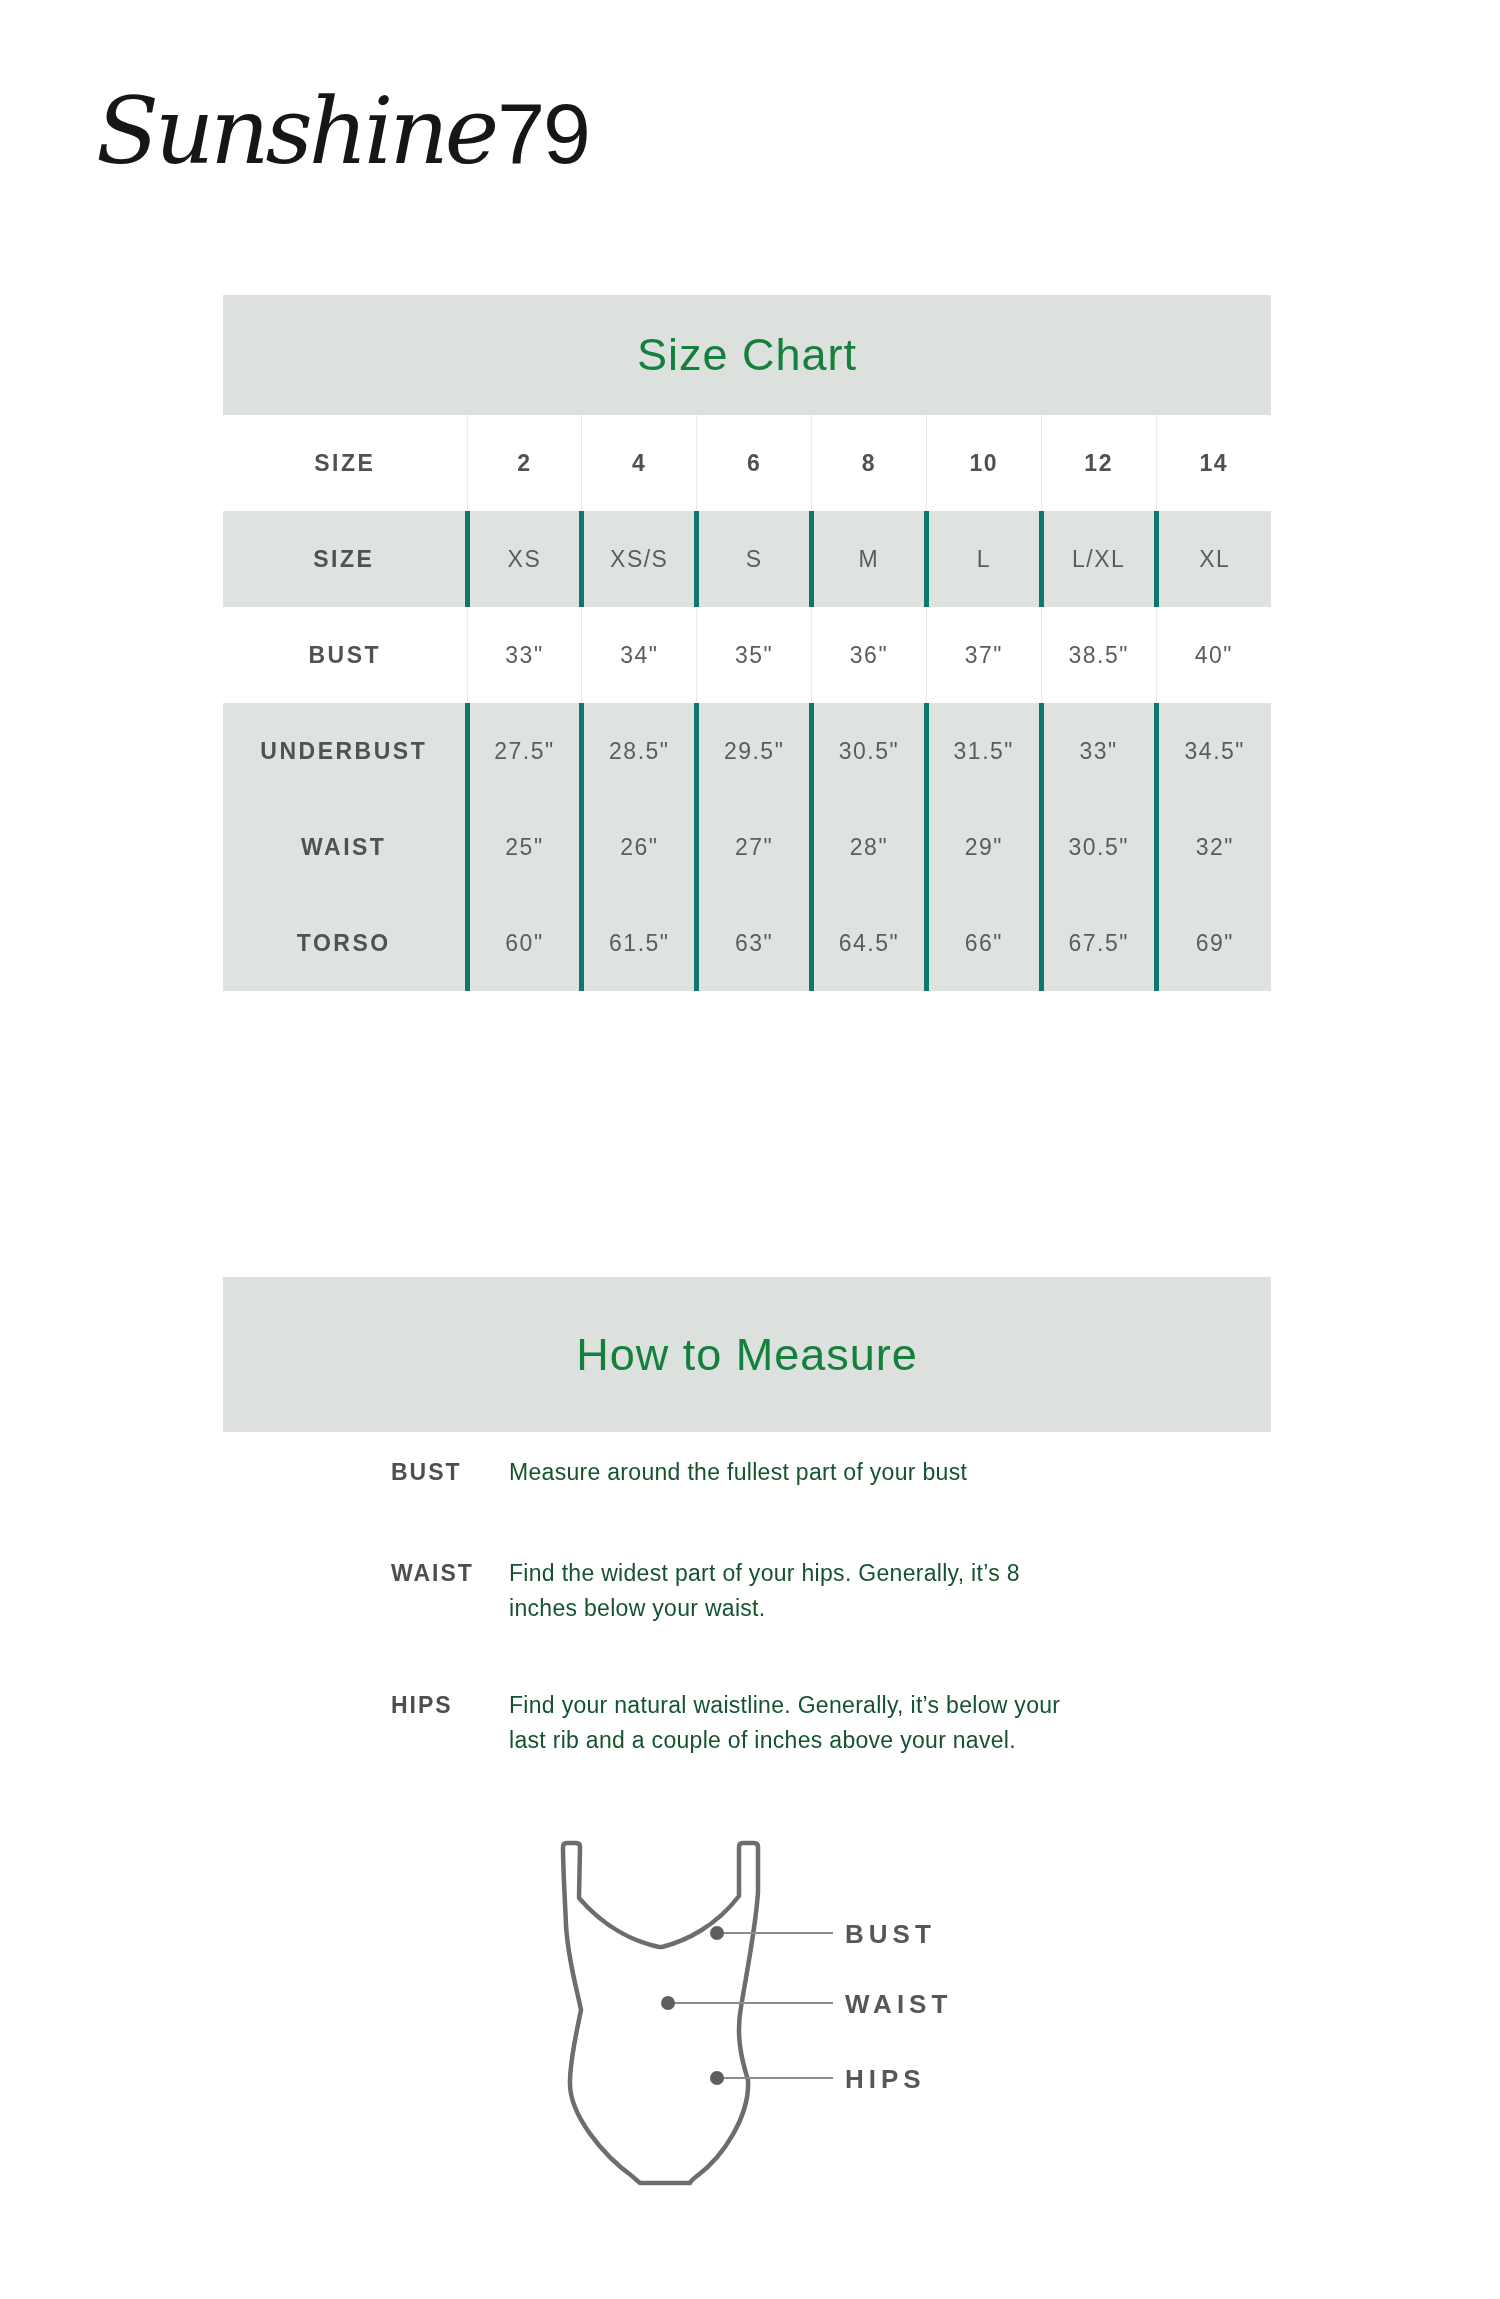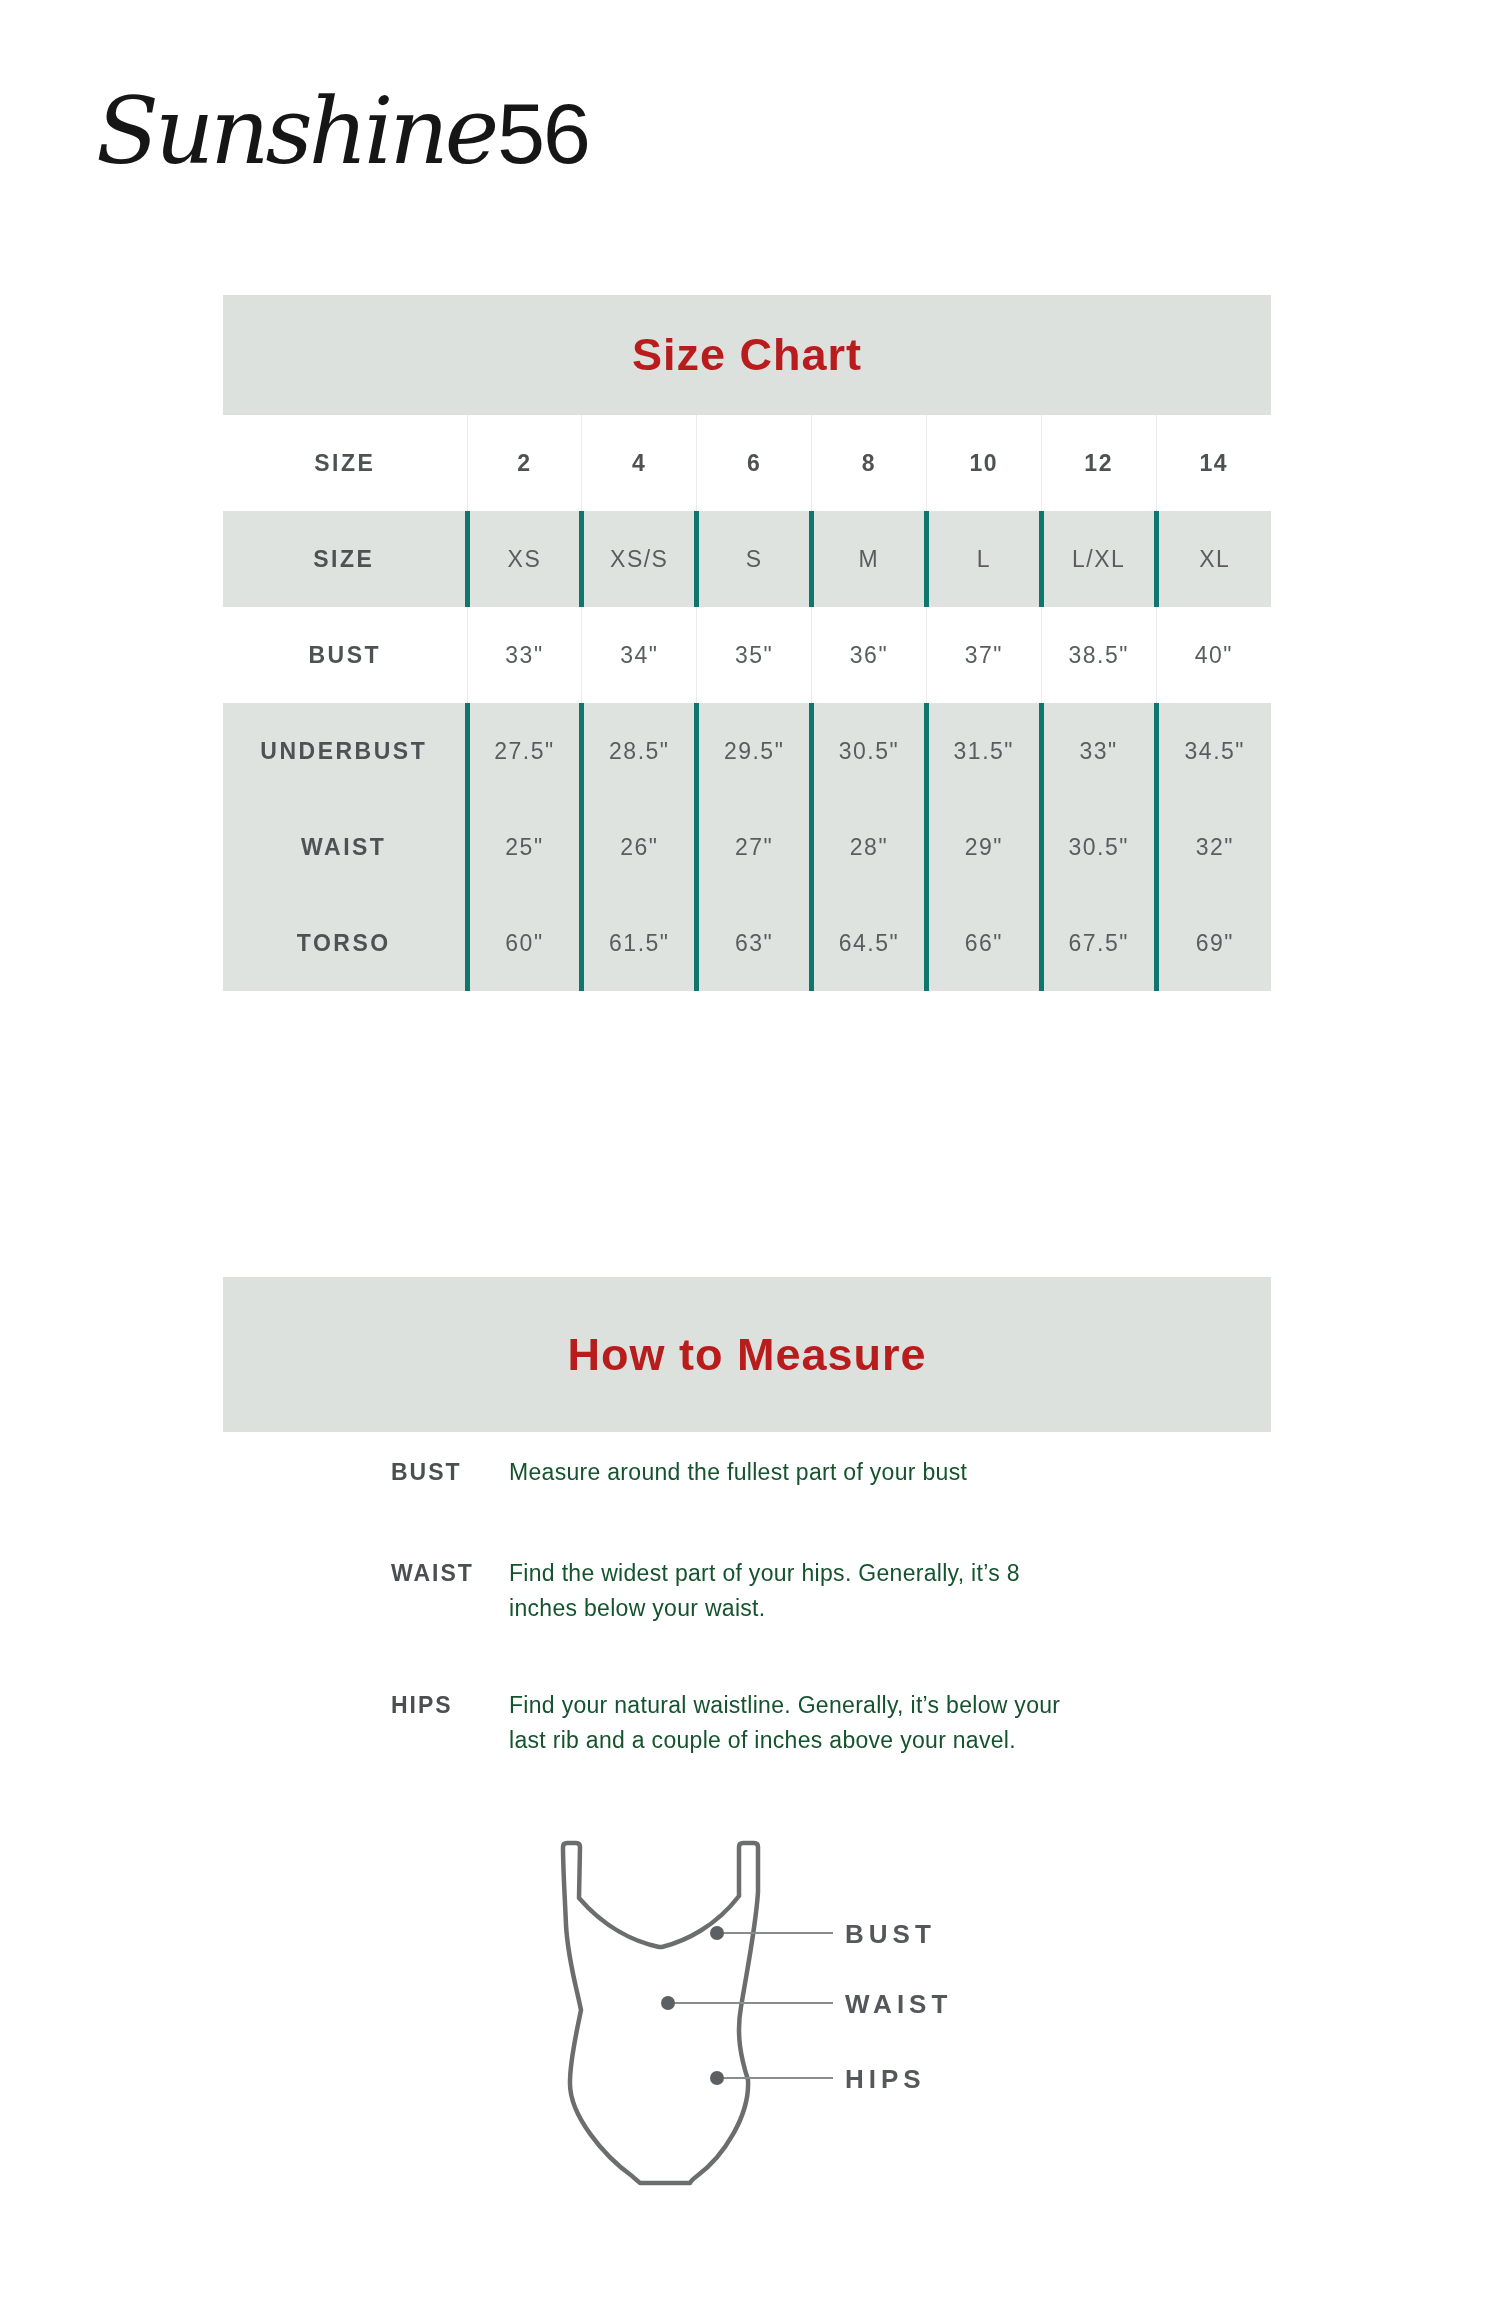--- a/index.html
+++ b/index.html
@@ -38,23 +38,23 @@
     left: 223px;
     width: 1048px;
     height: 120px;
     background: #dde1de;
     display: flex;
     align-items: center;
     justify-content: center;
   }
   .band-title {
     font-size: 45px;
-    font-weight: 700;
+    font-weight: 400;
     letter-spacing: 1px;
-    color: #b91c1c;
+    color: #15803d;
   }
   .band-1 { top: 295px; }
   .band-2 { top: 1277px; height: 155px; }
 
   
   .size-table {
     position: absolute;
     left: 223px;
     top: 415px;
     width: 1048px;
@@ -116,21 +116,21 @@
   .dg-0 { top: 1921px; }
   .dg-1 { top: 1991px; }
   .dg-2 { top: 2066px; }
 </style>
 </head>
 <body>
 
 <div class="page">
 
   <div class="logo">
-    <span class="logo-script">Sunshine</span><span class="logo-number">56</span>
+    <span class="logo-script">Sunshine</span><span class="logo-number">79</span>
   </div>
 
   <div class="band band-1">
     <span class="band-title">Size Chart</span>
   </div>
 
   <table class="size-table">
     <colgroup>
         <col class="c0">
         <col>

